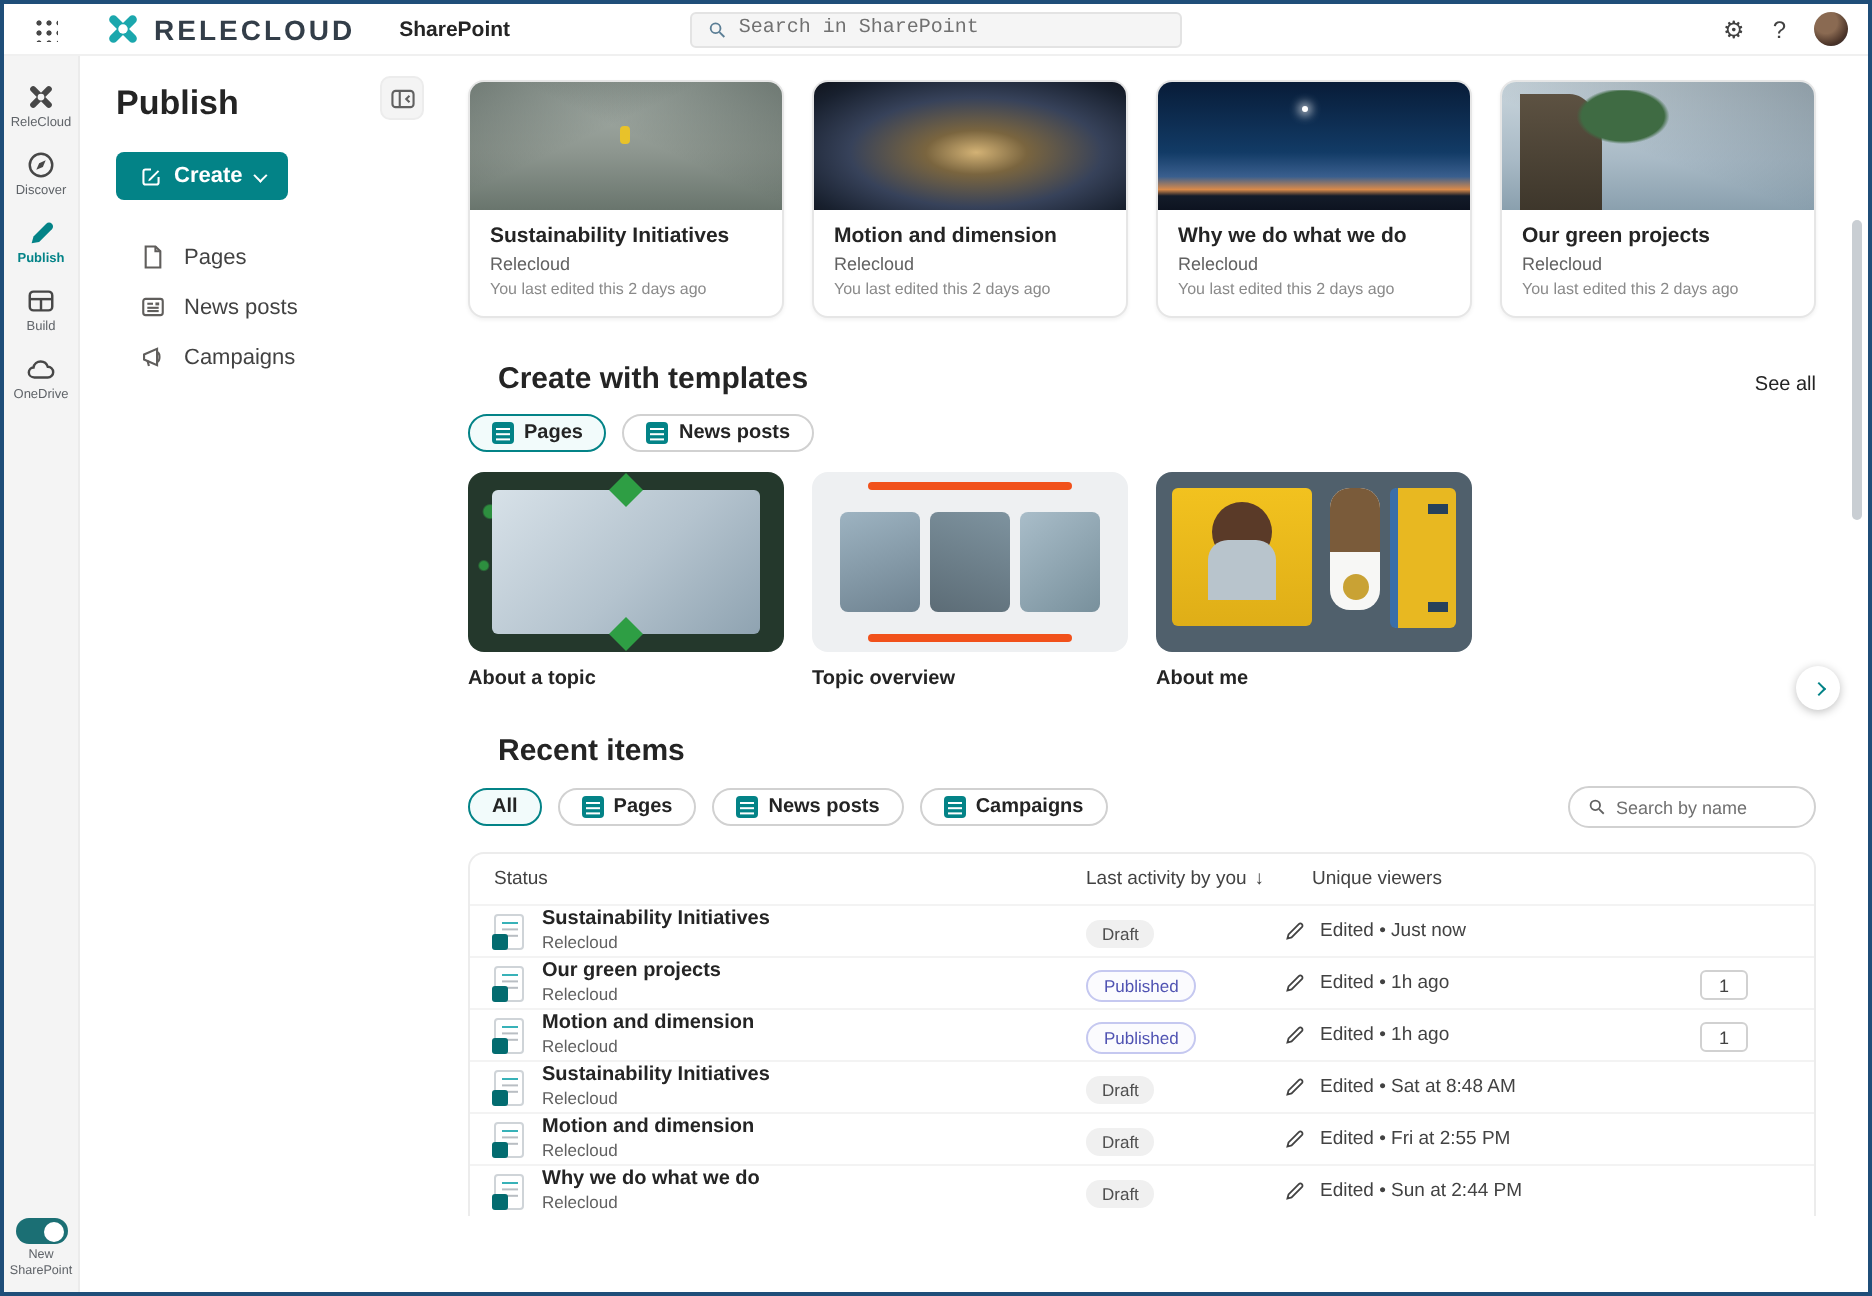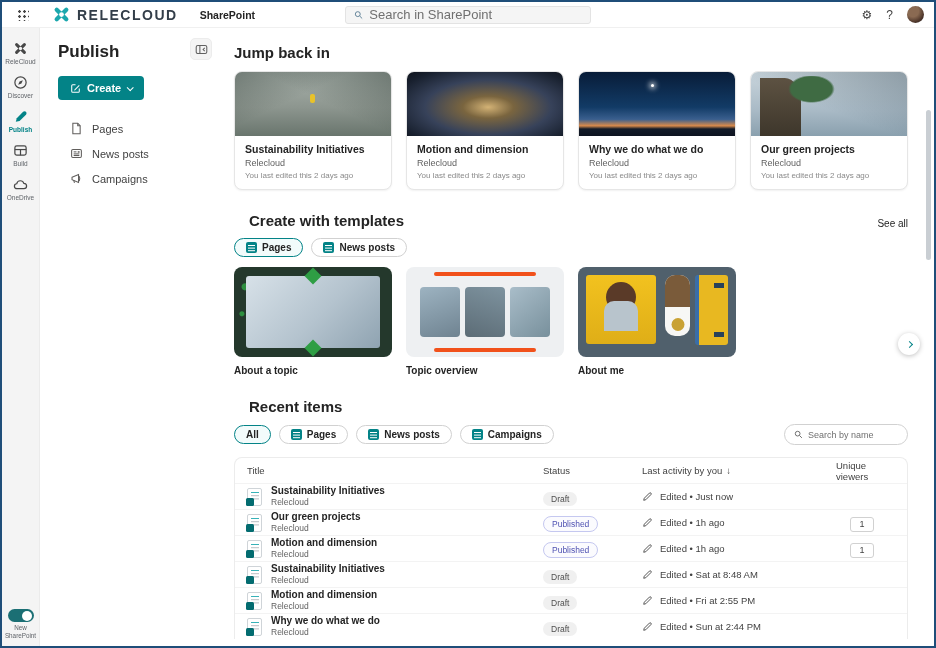--- a/index.html
+++ b/index.html
@@ -9,21 +9,21 @@
   
   .topbar { height:26px; flex:0 0 26px; display:flex; align-items:center; padding:0 10px; position:relative; background:#fff; border-bottom:1px solid #f0f0f0; }
   .waffle { width:22px; height:22px; display:flex; align-items:center; justify-content:center; cursor:pointer; }
   .waffle-dots { width:12px; height:12px; background-image:radial-gradient(circle, #474747 1.1px, transparent 1.5px); background-size:5px 5px; }
   .brand { display:flex; align-items:center; gap:6px; margin-left:18px; }
   .brand svg { width:19px; height:19px; }
   .brand-text { font-weight:800; font-size:14px; letter-spacing:1.5px; color:#333e49; }
   .product { font-size:10.5px; font-weight:700; color:#242424; margin-left:22px; }
   .searchbox { position:absolute; left:50%; transform:translateX(-50%); width:246px; height:18px; background:#f5f5f5; border:1px solid #e3e3e3; border-radius:3px; display:flex; align-items:center; padding:0 8px; gap:6px; }
   .searchbox svg { width:10px; height:10px; stroke:#5b7e95; }
-  .searchbox input { border:none; background:transparent; outline:none; font-size:13px; color:#424242; width:100%; font-family:Liberation Sans, sans-serif; }
+  .searchbox input { border:none; background:transparent; outline:none; font-size:10px; color:#424242; width:100%; font-family:Liberation Mono, monospace; }
   .searchbox input::placeholder { color:#707070; }
   .top-actions { margin-left:auto; display:flex; align-items:center; gap:14px; }
   .top-ico { font-size:12px; color:#424242; cursor:pointer; line-height:1; }
   .avatar { width:17px; height:17px; border-radius:50%; background:radial-gradient(circle at 35% 30%, #8a6a52 0 35%, #4a3328 70%, #2b2b3a 100%); cursor:pointer; }
 
   
   .app-body { flex:1; display:flex; min-height:0; }
 
   
   .rail { width:38px; flex:0 0 38px; background:#f4f4f4; border-right:1px solid #ebebeb; display:flex; flex-direction:column; align-items:center; padding-top:8px; }
@@ -279,21 +279,20 @@
               <path d="M10.5 5 C12.5 5.5 12.5 10.5 10.5 11"></path>
               <line x1="4.5" y1="10" x2="5.5" y2="13.5"></line>
           </svg>
           <span>Campaigns</span>
         </div>
       </div>
     </aside>
 
     <main class="main">
 
-      <h2 class="sec sec-jump">Jump back in</h2>
       <div class="cards4">
         <div class="jcard">
           <div class="img img-sustain"></div>
           <div class="body">
             <div class="t">Sustainability Initiatives</div>
             <div class="s">Relecloud</div>
             <div class="e">You last edited this 2 days ago</div>
           </div>
         </div>
         <div class="jcard">
@@ -390,21 +389,20 @@
           <svg viewBox="0 0 16 16" fill="none" stroke-width="1.6">
             <circle cx="6.5" cy="6.5" r="4.2"></circle>
               <line x1="9.8" y1="9.8" x2="14" y2="14"></line>
           </svg>
           <input placeholder="Search by name" style="">
         </div>
       </div>
 
       <div class="table">
         <div class="trow thead">
-          <span>Title</span>
           <span>Status</span>
           <span>
             <span>Last activity by you</span><span class="sort">↓</span>
           </span>
           <span class="vhead">Unique viewers</span>
         </div>
 
         <div class="trow tbody-row">
           <div class="titlecell">
               <span class="docicon"></span>

